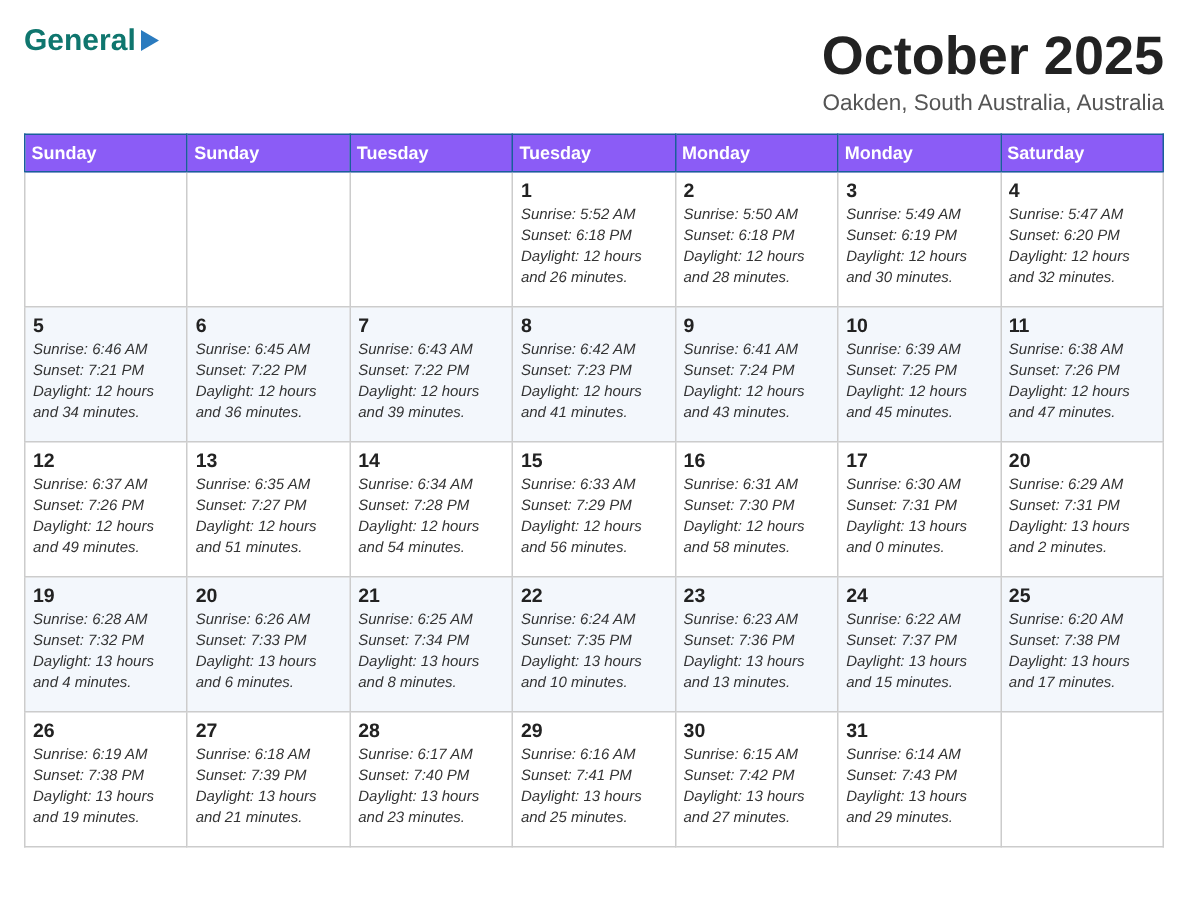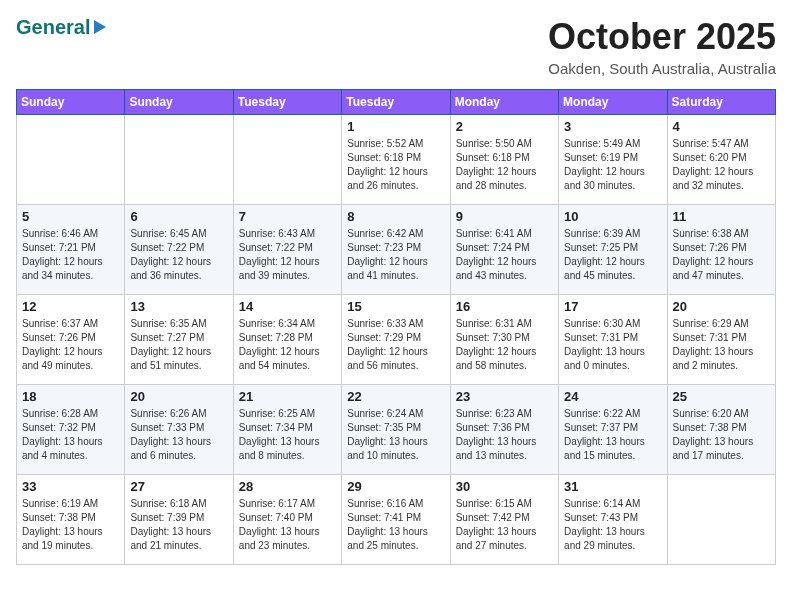--- a/index.html
+++ b/index.html
@@ -57,20 +57,21 @@
     .day-number {
       font-weight: bold;
       font-size: 13px;
       color: #222;
       margin-bottom: 3px;
     }
     .day-info {
       font-size: 10px;
       color: #333;
       line-height: 1.4;
+      font-style: italic;
     }
     .empty-cell { background: #f9f9f9; }
     tbody tr:nth-child(odd) td { background: #fff; }
     tbody tr:nth-child(even) td { background: #f3f7fc; }
   </style>
 </head>
 <body>
 
 <div class="header">
   <div class="logo">
@@ -178,21 +179,21 @@
           <div class="day-number">17</div>
           <div class="day-info">Sunrise: 6:30 AM<br>Sunset: 7:31 PM<br>Daylight: 13 hours and 0 minutes.</div>
         </td>
         <td>
           <div class="day-number">20</div>
           <div class="day-info">Sunrise: 6:29 AM<br>Sunset: 7:31 PM<br>Daylight: 13 hours and 2 minutes.</div>
         </td>
       </tr>
       <tr>
         <td>
-          <div class="day-number">18</div>
+          <div class="day-number">19</div>
           <div class="day-info">Sunrise: 6:28 AM<br>Sunset: 7:32 PM<br>Daylight: 13 hours and 4 minutes.</div>
         </td>
         <td>
           <div class="day-number">20</div>
           <div class="day-info">Sunrise: 6:26 AM<br>Sunset: 7:33 PM<br>Daylight: 13 hours and 6 minutes.</div>
         </td>
         <td>
           <div class="day-number">21</div>
           <div class="day-info">Sunrise: 6:25 AM<br>Sunset: 7:34 PM<br>Daylight: 13 hours and 8 minutes.</div>
         </td>
@@ -208,21 +209,21 @@
           <div class="day-number">24</div>
           <div class="day-info">Sunrise: 6:22 AM<br>Sunset: 7:37 PM<br>Daylight: 13 hours and 15 minutes.</div>
         </td>
         <td>
           <div class="day-number">25</div>
           <div class="day-info">Sunrise: 6:20 AM<br>Sunset: 7:38 PM<br>Daylight: 13 hours and 17 minutes.</div>
         </td>
       </tr>
       <tr>
         <td>
-          <div class="day-number">33</div>
+          <div class="day-number">26</div>
           <div class="day-info">Sunrise: 6:19 AM<br>Sunset: 7:38 PM<br>Daylight: 13 hours and 19 minutes.</div>
         </td>
         <td>
           <div class="day-number">27</div>
           <div class="day-info">Sunrise: 6:18 AM<br>Sunset: 7:39 PM<br>Daylight: 13 hours and 21 minutes.</div>
         </td>
         <td>
           <div class="day-number">28</div>
           <div class="day-info">Sunrise: 6:17 AM<br>Sunset: 7:40 PM<br>Daylight: 13 hours and 23 minutes.</div>
         </td>

